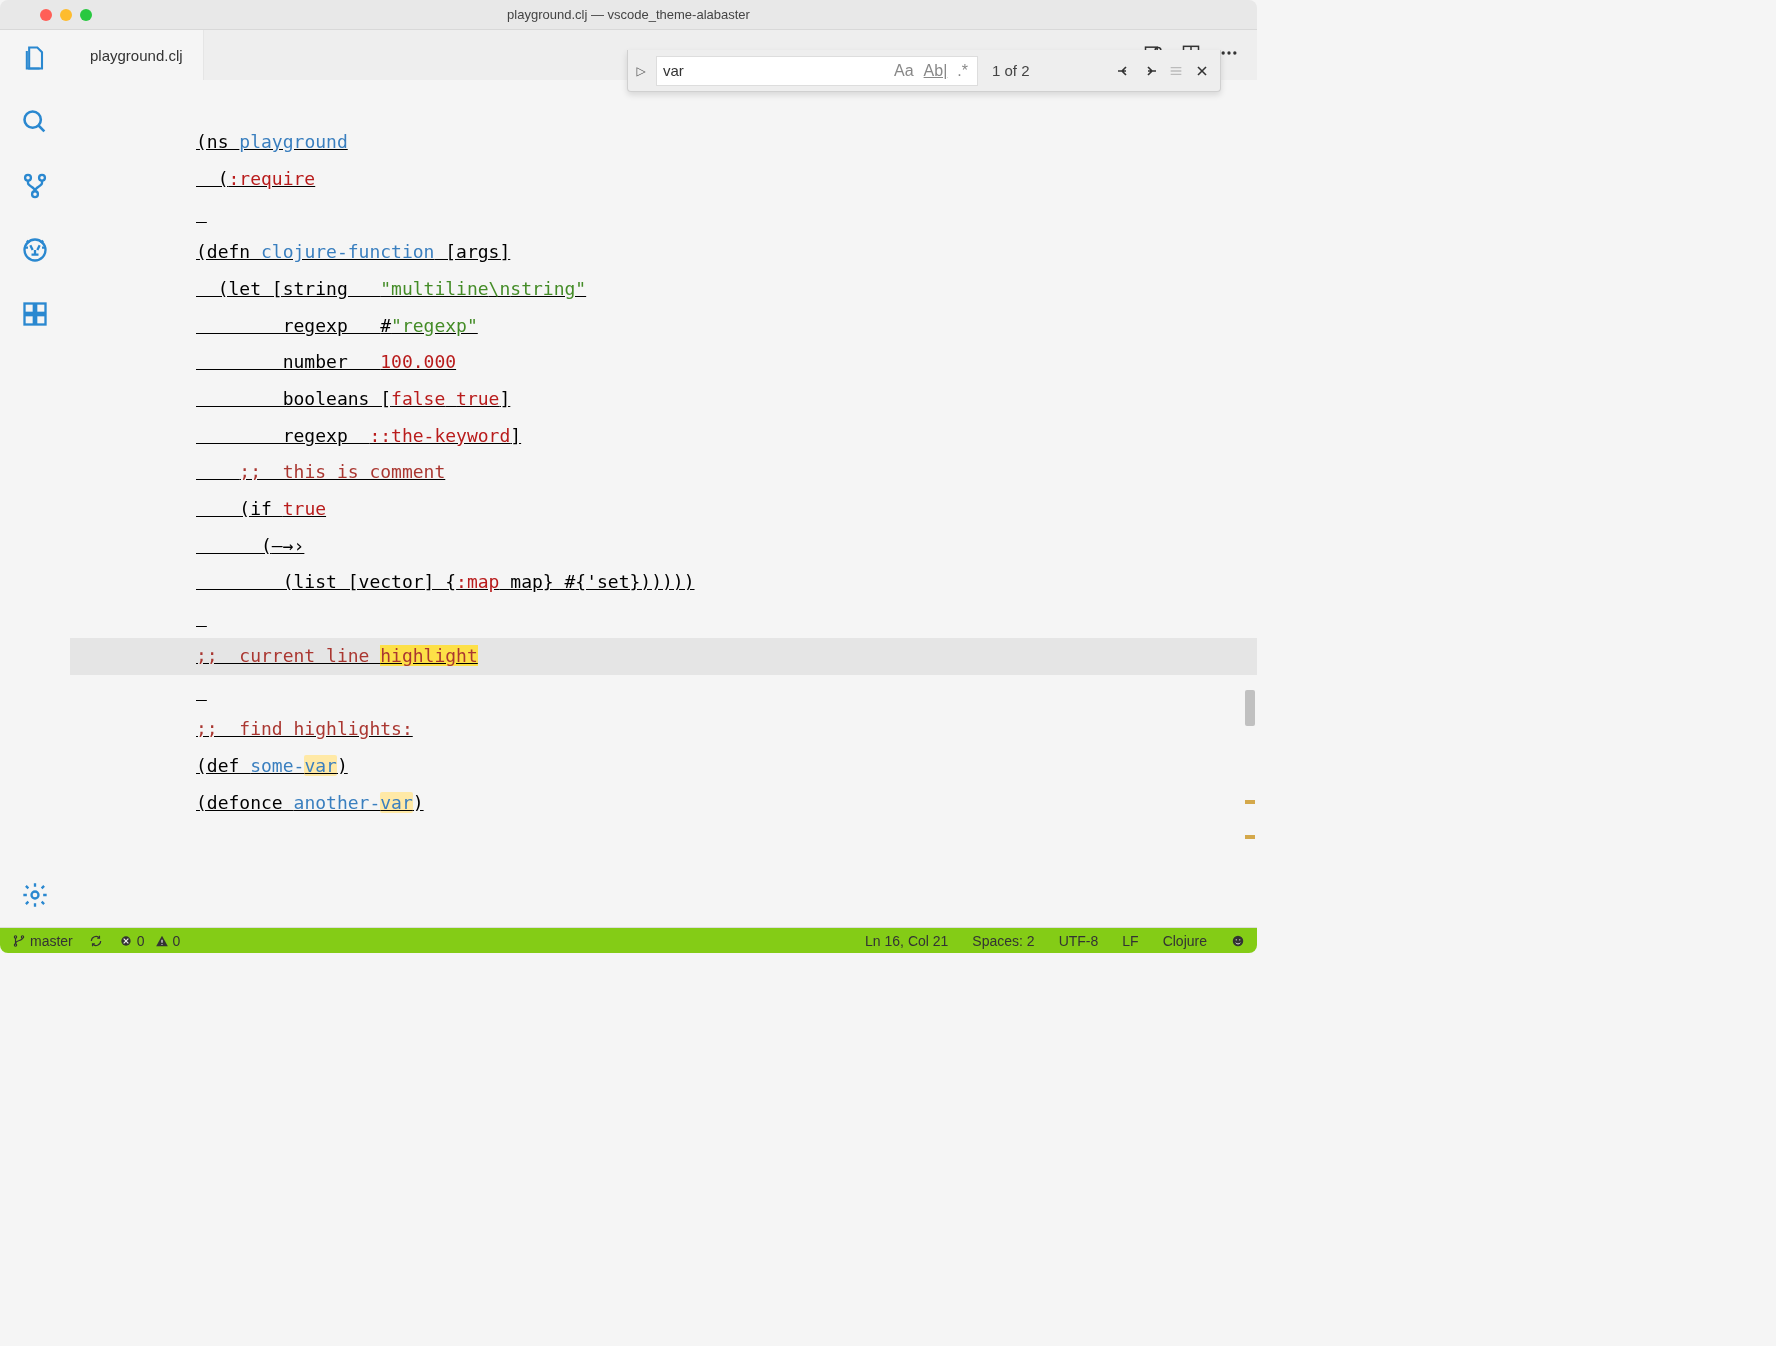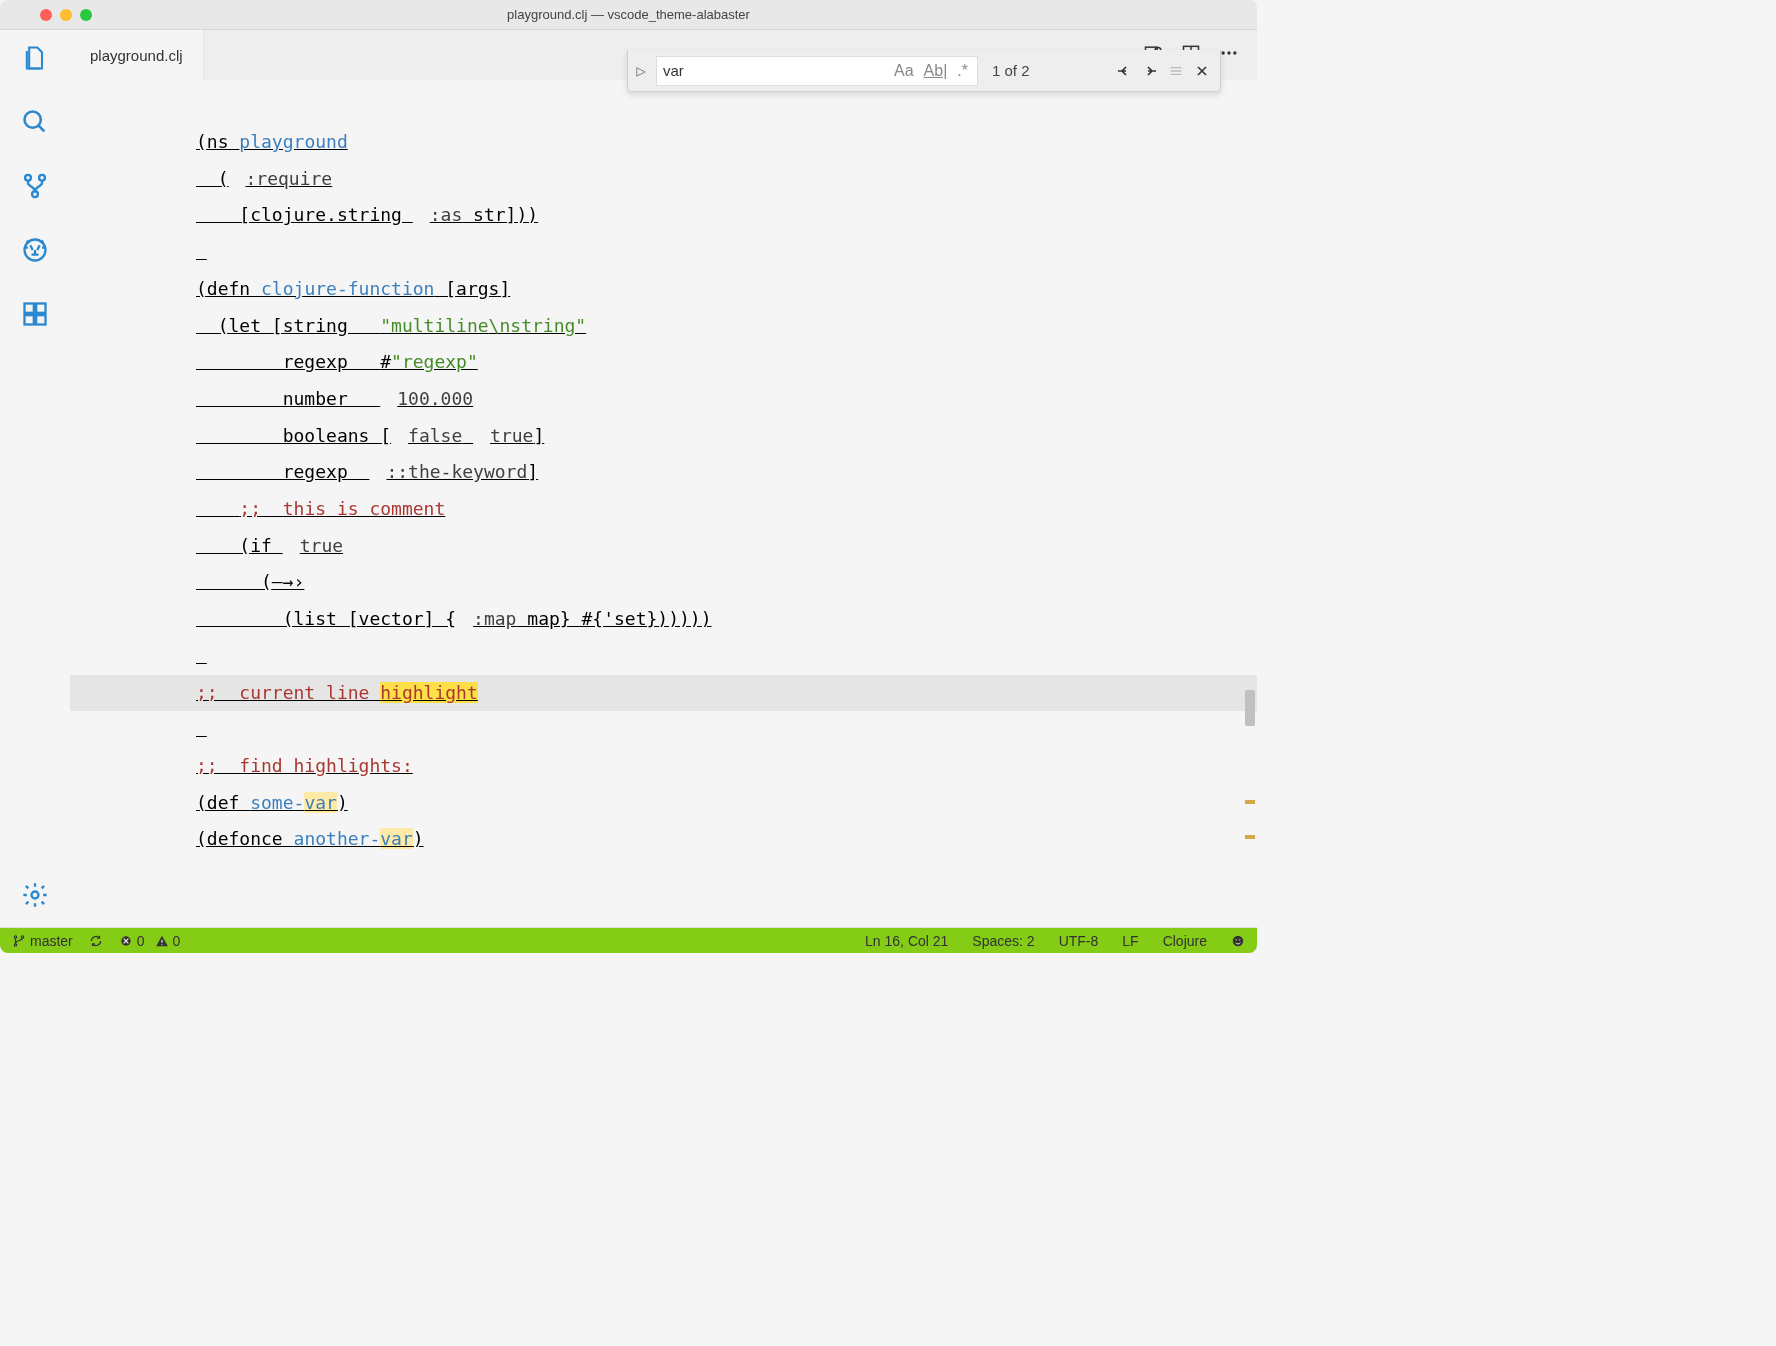--- a/index.html
+++ b/index.html
@@ -121,21 +121,21 @@
   }
   .code-line {
     padding-left: 126px;
     white-space: pre;
     color: #000;
   }
   .current-line {
     background: #e5e5e5;
   }
   .c-blue { color: #3a7fbf; }
-  .c-purple { color: #404040; margin-left: 17px; }
+  .c-purple { color: #b91c1c; }
   .c-green { color: #448C27; }
   .c-red { color: #AA3731; }
   .find-highlight {
     background: #ffe9a6;
     border-radius: 2px;
   }
   .selection-bg {
     background: #fde047;
   }
   .find-widget {
@@ -319,21 +319,20 @@
                 <circle cx="19" cy="12" r="2"></circle>
               </svg>
           </span>
         </div>
       </div>
 
       <div class="code-editor">
         <div class="code-content">
 <div class="code-line"><span>(ns </span><span class="c-blue">playground</span></div>
 <div class="code-line"><span>  (</span><span class="c-purple">:require</span></div>
-<div class="code-line"><span>    [clojure.string </span><span class="c-purple">:as</span><span> str]))</span></div>
 <div class="code-line">&nbsp;</div>
 <div class="code-line"><span>(defn </span><span class="c-blue">clojure-function</span><span> [args]</span></div>
 <div class="code-line"><span>  (let [string   </span><span class="c-green">"multiline</span><span class="c-green">\n</span><span class="c-green">string"</span></div>
 <div class="code-line"><span>        regexp   </span><span>#</span><span class="c-green">"regexp"</span></div>
 <div class="code-line"><span>        number   </span><span class="c-purple">100.000</span></div>
 <div class="code-line"><span>        booleans [</span><span class="c-purple">false</span><span> </span><span class="c-purple">true</span><span>]</span></div>
 <div class="code-line"><span>        regexp  </span><span class="c-purple">::the-keyword</span><span>]</span></div>
 <div class="code-line"><span>    </span><span class="c-red">;;  this is comment</span></div>
 <div class="code-line"><span>    (if </span><span class="c-purple">true</span></div>
 <div class="code-line"><span>      (</span><span>—→›</span></div>

